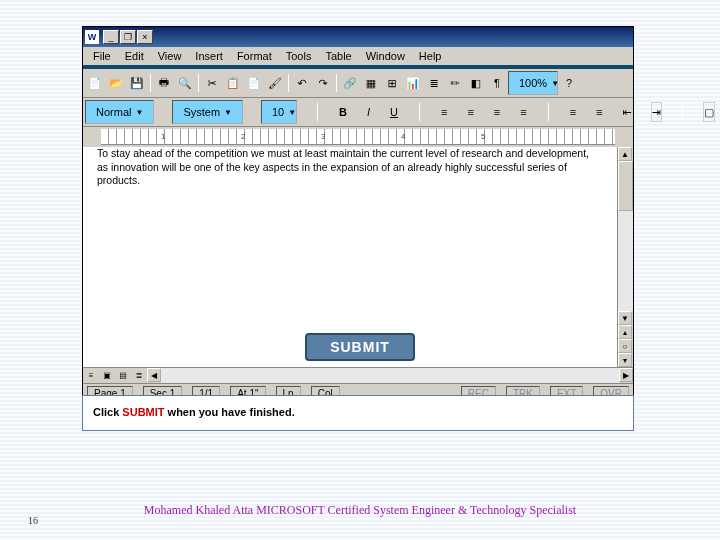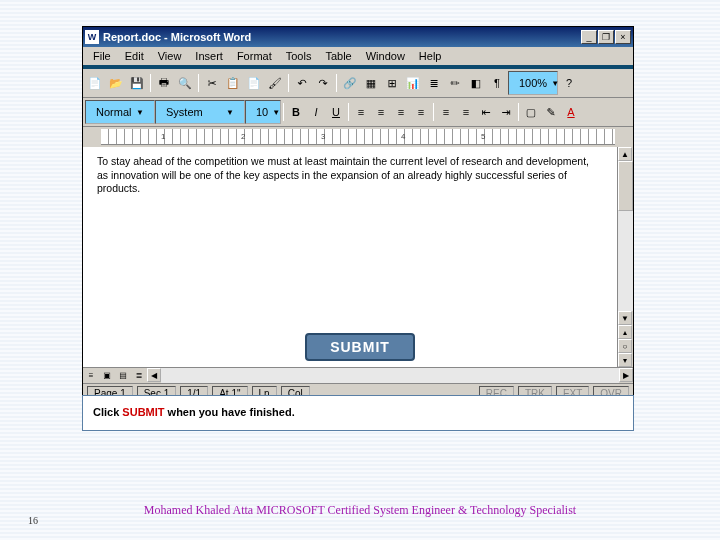--- a/index.html
+++ b/index.html
@@ -10,53 +10,52 @@
 .titlebar .title { flex: 1; font-size: 11px; font-weight: bold; }
 .win-btns { display: flex; gap: 1px; }
 .win-btn { width: 16px; height: 14px; background: #d4d0c8; border: 1px solid #fff; border-right-color: #404040; border-bottom-color: #404040; font-size: 9px; display: flex; align-items: center; justify-content: center; color: #000; font-family: Arial; }
 .menubar { background: #d4d0c8; display: flex; padding: 2px 4px; gap: 2px; border-bottom: 4px solid #0c4a6e; }
 .menu-item { padding: 1px 6px; }
 .toolbar { background: #d4d0c8; display: flex; align-items: center; padding: 2px; gap: 1px; border-bottom: 1px solid #888; }
 .tbtn { width: 20px; height: 20px; border: 1px solid #d4d0c8; display: inline-flex; align-items: center; justify-content: center; font-size: 11px; }
 .tsep { width: 1px; height: 18px; background: #888; border-right: 1px solid #fff; margin: 0 2px; }
 .tcombo { height: 24px; background: #7dd3fc; border: 1px inset #aaa; display: inline-flex; align-items: center; padding: 0 10px; font-size: 11px; }
 .tcombo .dd { margin-left: auto; padding-left: 4px; font-size: 8px; }
-.format-bar { background: #d4d0c8; display: flex; align-items: center; padding: 2px; gap: 0; border-bottom: 1px solid #888; }
+.format-bar { background: #d4d0c8; display: flex; align-items: center; padding: 2px; gap: 18px; border-bottom: 1px solid #888; }
 .ruler { height: 16px; background: #fff; border-bottom: 1px solid #888; position: relative; margin: 0 18px; font-size: 8px; color: #444; }
 .ruler::before { content: ''; position: absolute; top: 0; bottom: 0; left: 0; right: 0; background: repeating-linear-gradient(to right, transparent, transparent 7px, #999 7px, #999 8px); }
 .ruler span { position: absolute; top: 3px; }
 .doc-area { display: flex; height: 220px; }
 .doc-scroll-v { width: 16px; background: #d4d0c8; border-left: 1px solid #888; display: flex; flex-direction: column; }
 .doc-scroll-v .arrow, .doc-scroll-h .arrow { height: 14px; width: 14px; background: #d4d0c8; border: 1px outset #fff; font-size: 8px; display: flex; align-items: center; justify-content: center; }
 .doc-scroll-v .track { flex: 1; background: #e8e8e8; position: relative; }
 .doc-scroll-v .thumb { position: absolute; top: 0; left: 0; right: 0; height: 50px; background: #d4d0c8; border: 1px outset #fff; }
 .doc-scroll-h { height: 16px; background: #d4d0c8; border-top: 1px solid #888; display: flex; }
 .doc-scroll-h .track { flex: 1; background: #e8e8e8; }
 .doc-scroll-h .views { display: flex; }
 .doc-scroll-h .views .tbtn { width: 16px; height: 14px; font-size: 8px; }
-.page { flex: 1; background: #fff; border-right: none; padding: 8px 14px; overflow: hidden; font-size: 10.5px; line-height: 1.3; }
+.page { flex: 1; background: #fff; border-right: none; padding: 0 14px; overflow: hidden; font-size: 10.5px; line-height: 1.3; }
 .page p { margin-bottom: 10px; }
-.statusbar { background: #d4d0c8; display: flex; align-items: center; padding: 2px 4px; border-top: 1px solid #888; font-size: 10px; gap: 4px; }
+.statusbar { background: #d4d0c8; display: flex; align-items: center; padding: 2px 4px; border-top: 1px solid #888; font-size: 10px; gap: 10px; }
 .statusbar .cell { padding: 1px 6px; border: 1px inset #aaa; }
 .statusbar .dim { color: #888; }
 .submit-btn { position: absolute; left: 50%; transform: translateX(-50%); top: 333px; width: 110px; height: 28px; background: #5a7fa5; border: 2px solid #2a4a6a; border-radius: 4px; color: #fff; font-weight: bold; font-size: 14px; letter-spacing: 1px; display: flex; align-items: center; justify-content: center; font-family: Arial; }
 .instructions { position: absolute; left: 82px; top: 395px; width: 552px; background: #fff; border: 1px solid #5a7fa5; padding: 8px 10px; font-size: 11px; line-height: 1.6; }
 .instructions b { font-weight: bold; }
 .red { color: #c00; font-weight: bold; }
 .slide-num { position: absolute; left: 28px; bottom: 14px; font-size: 10px; font-family: Georgia, serif; color: #333; }
 .footer-txt { position: absolute; left: 50%; transform: translateX(-50%); bottom: 22px; font-size: 12px; font-family: Georgia, serif; color: #a21caf; white-space: nowrap; }
 </style>
 </head>
 <body>
 
 <div class="word-window">
 
   <div class="titlebar">
     <span class="app-icon">W</span>
-    <span class="title">Report.doc - Microsoft Word</span>
     <div class="win-btns">
       <div class="win-btn">_</div>
       <div class="win-btn">❐</div>
       <div class="win-btn">×</div>
     </div>
   </div>
 
   <div class="menubar">
     <span class="menu-item">File</span>
     <span class="menu-item">Edit</span>

